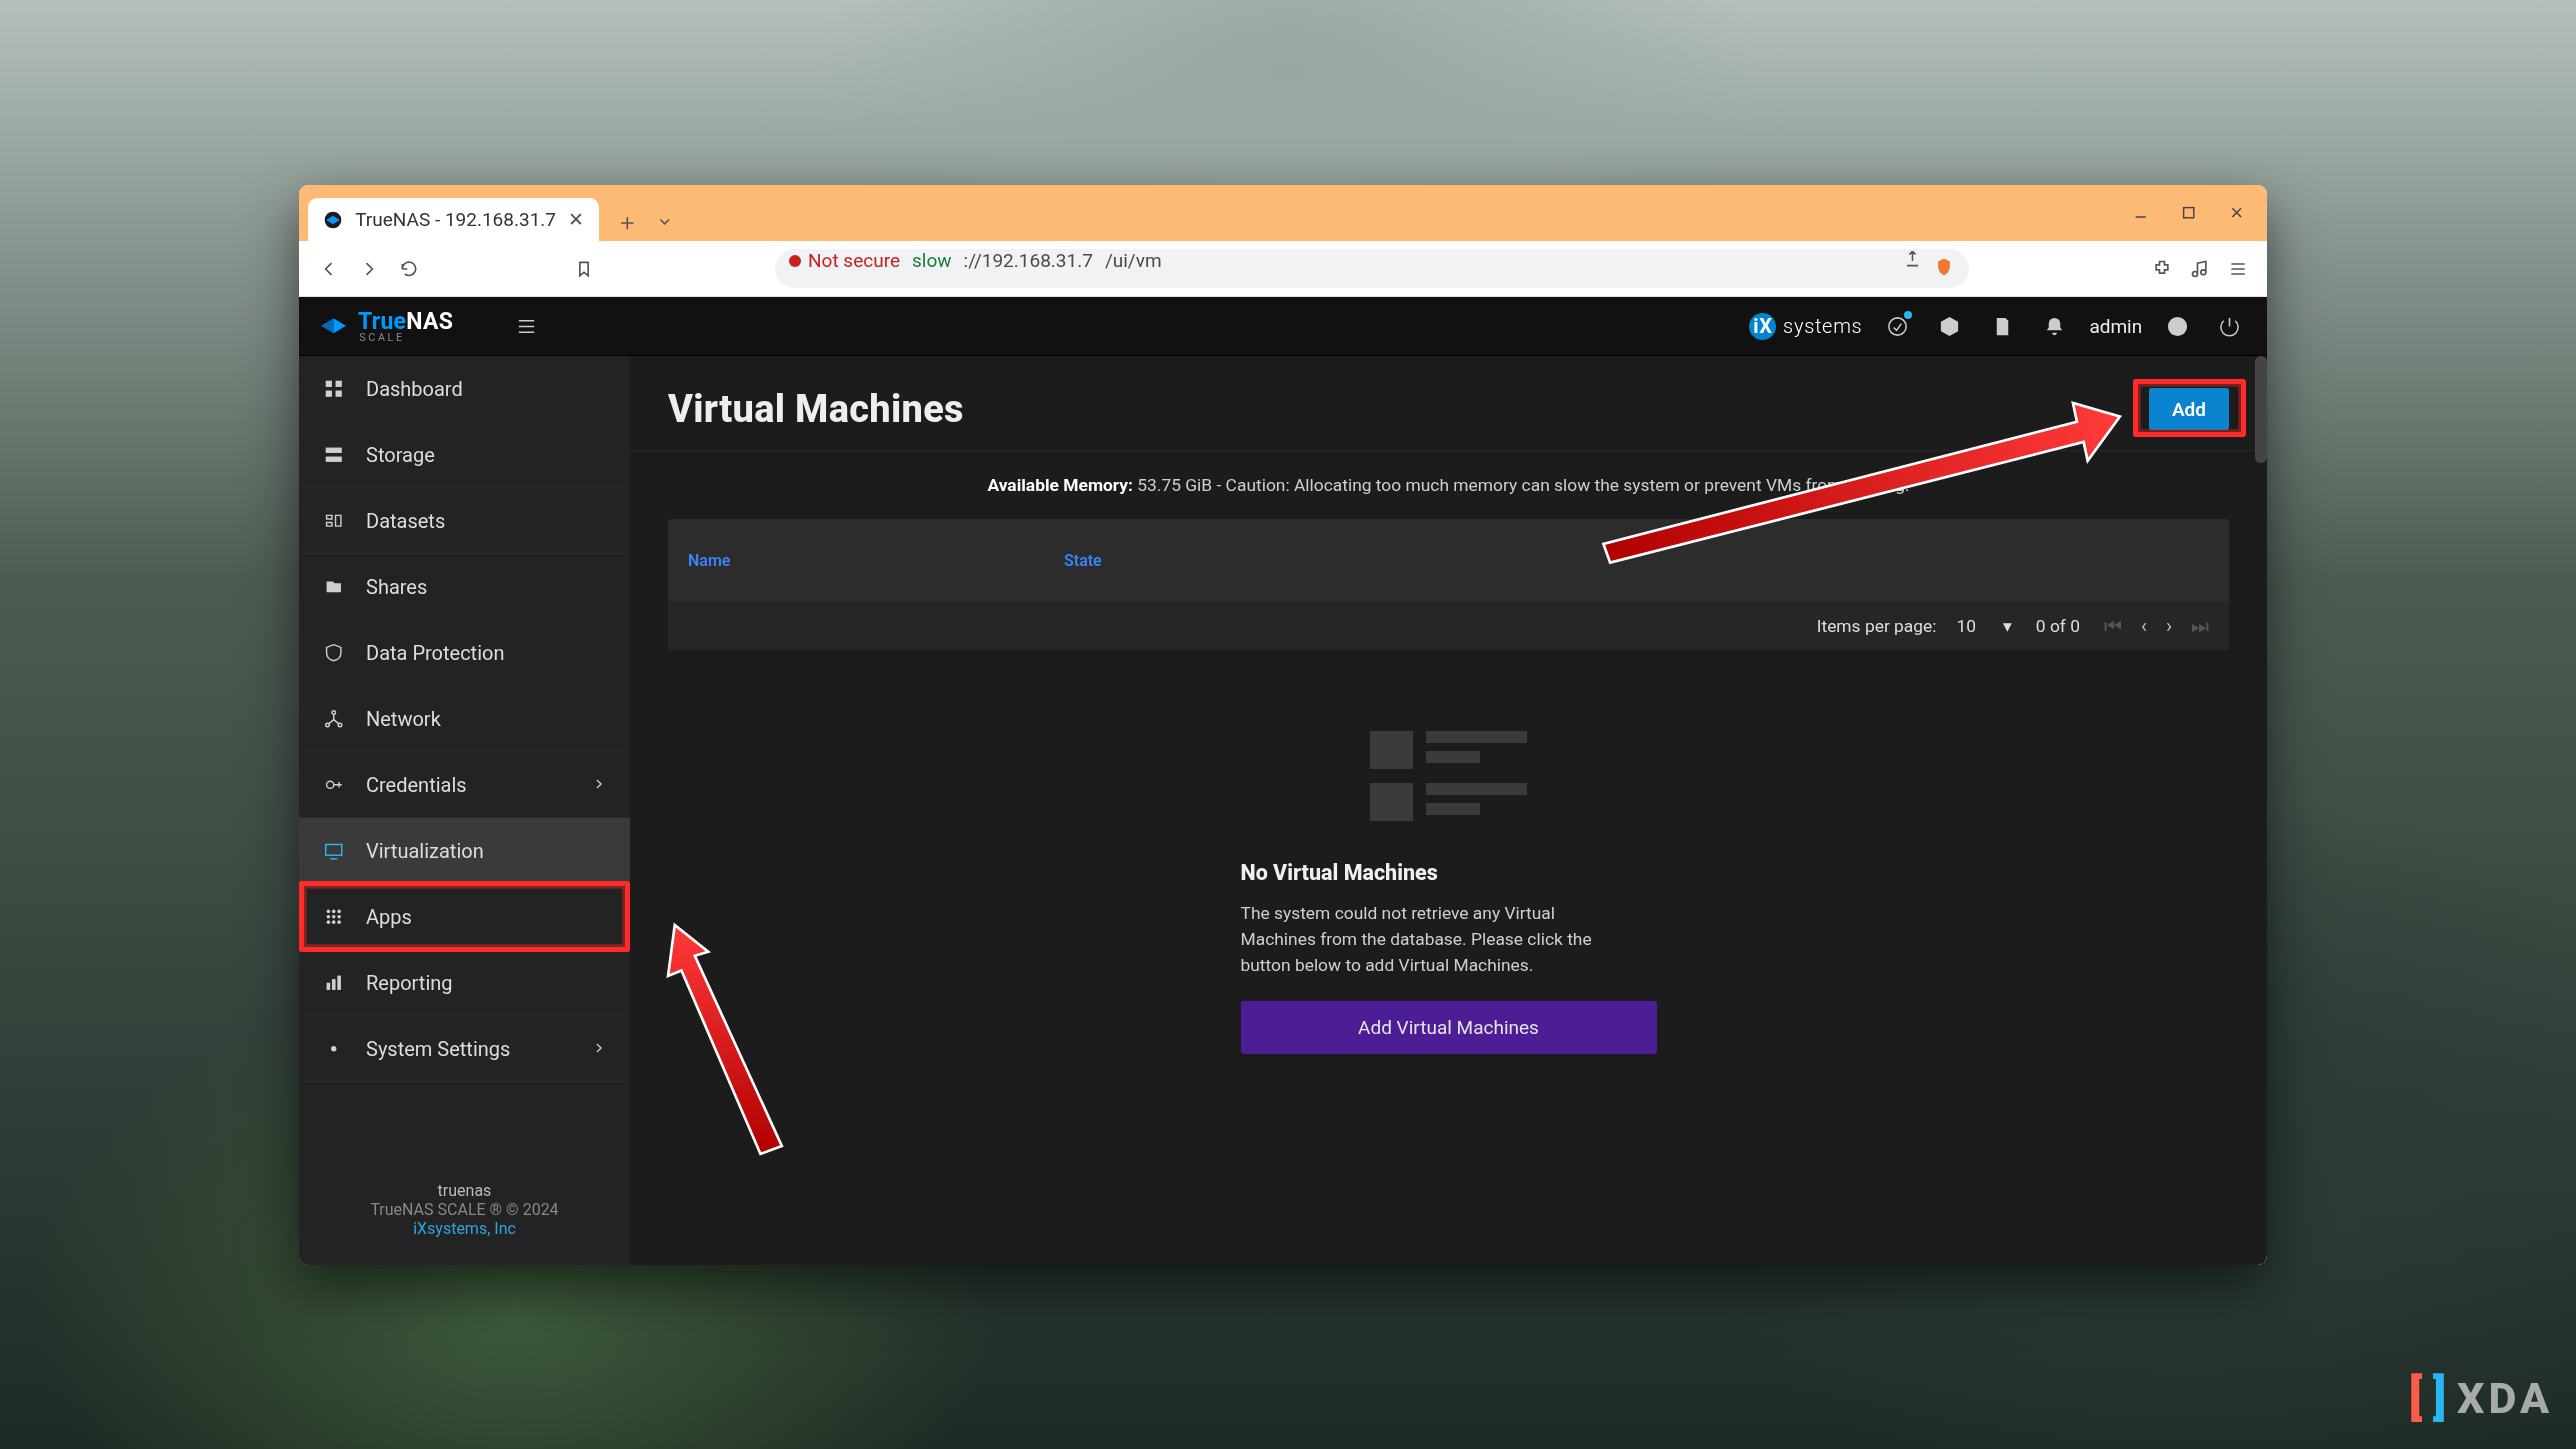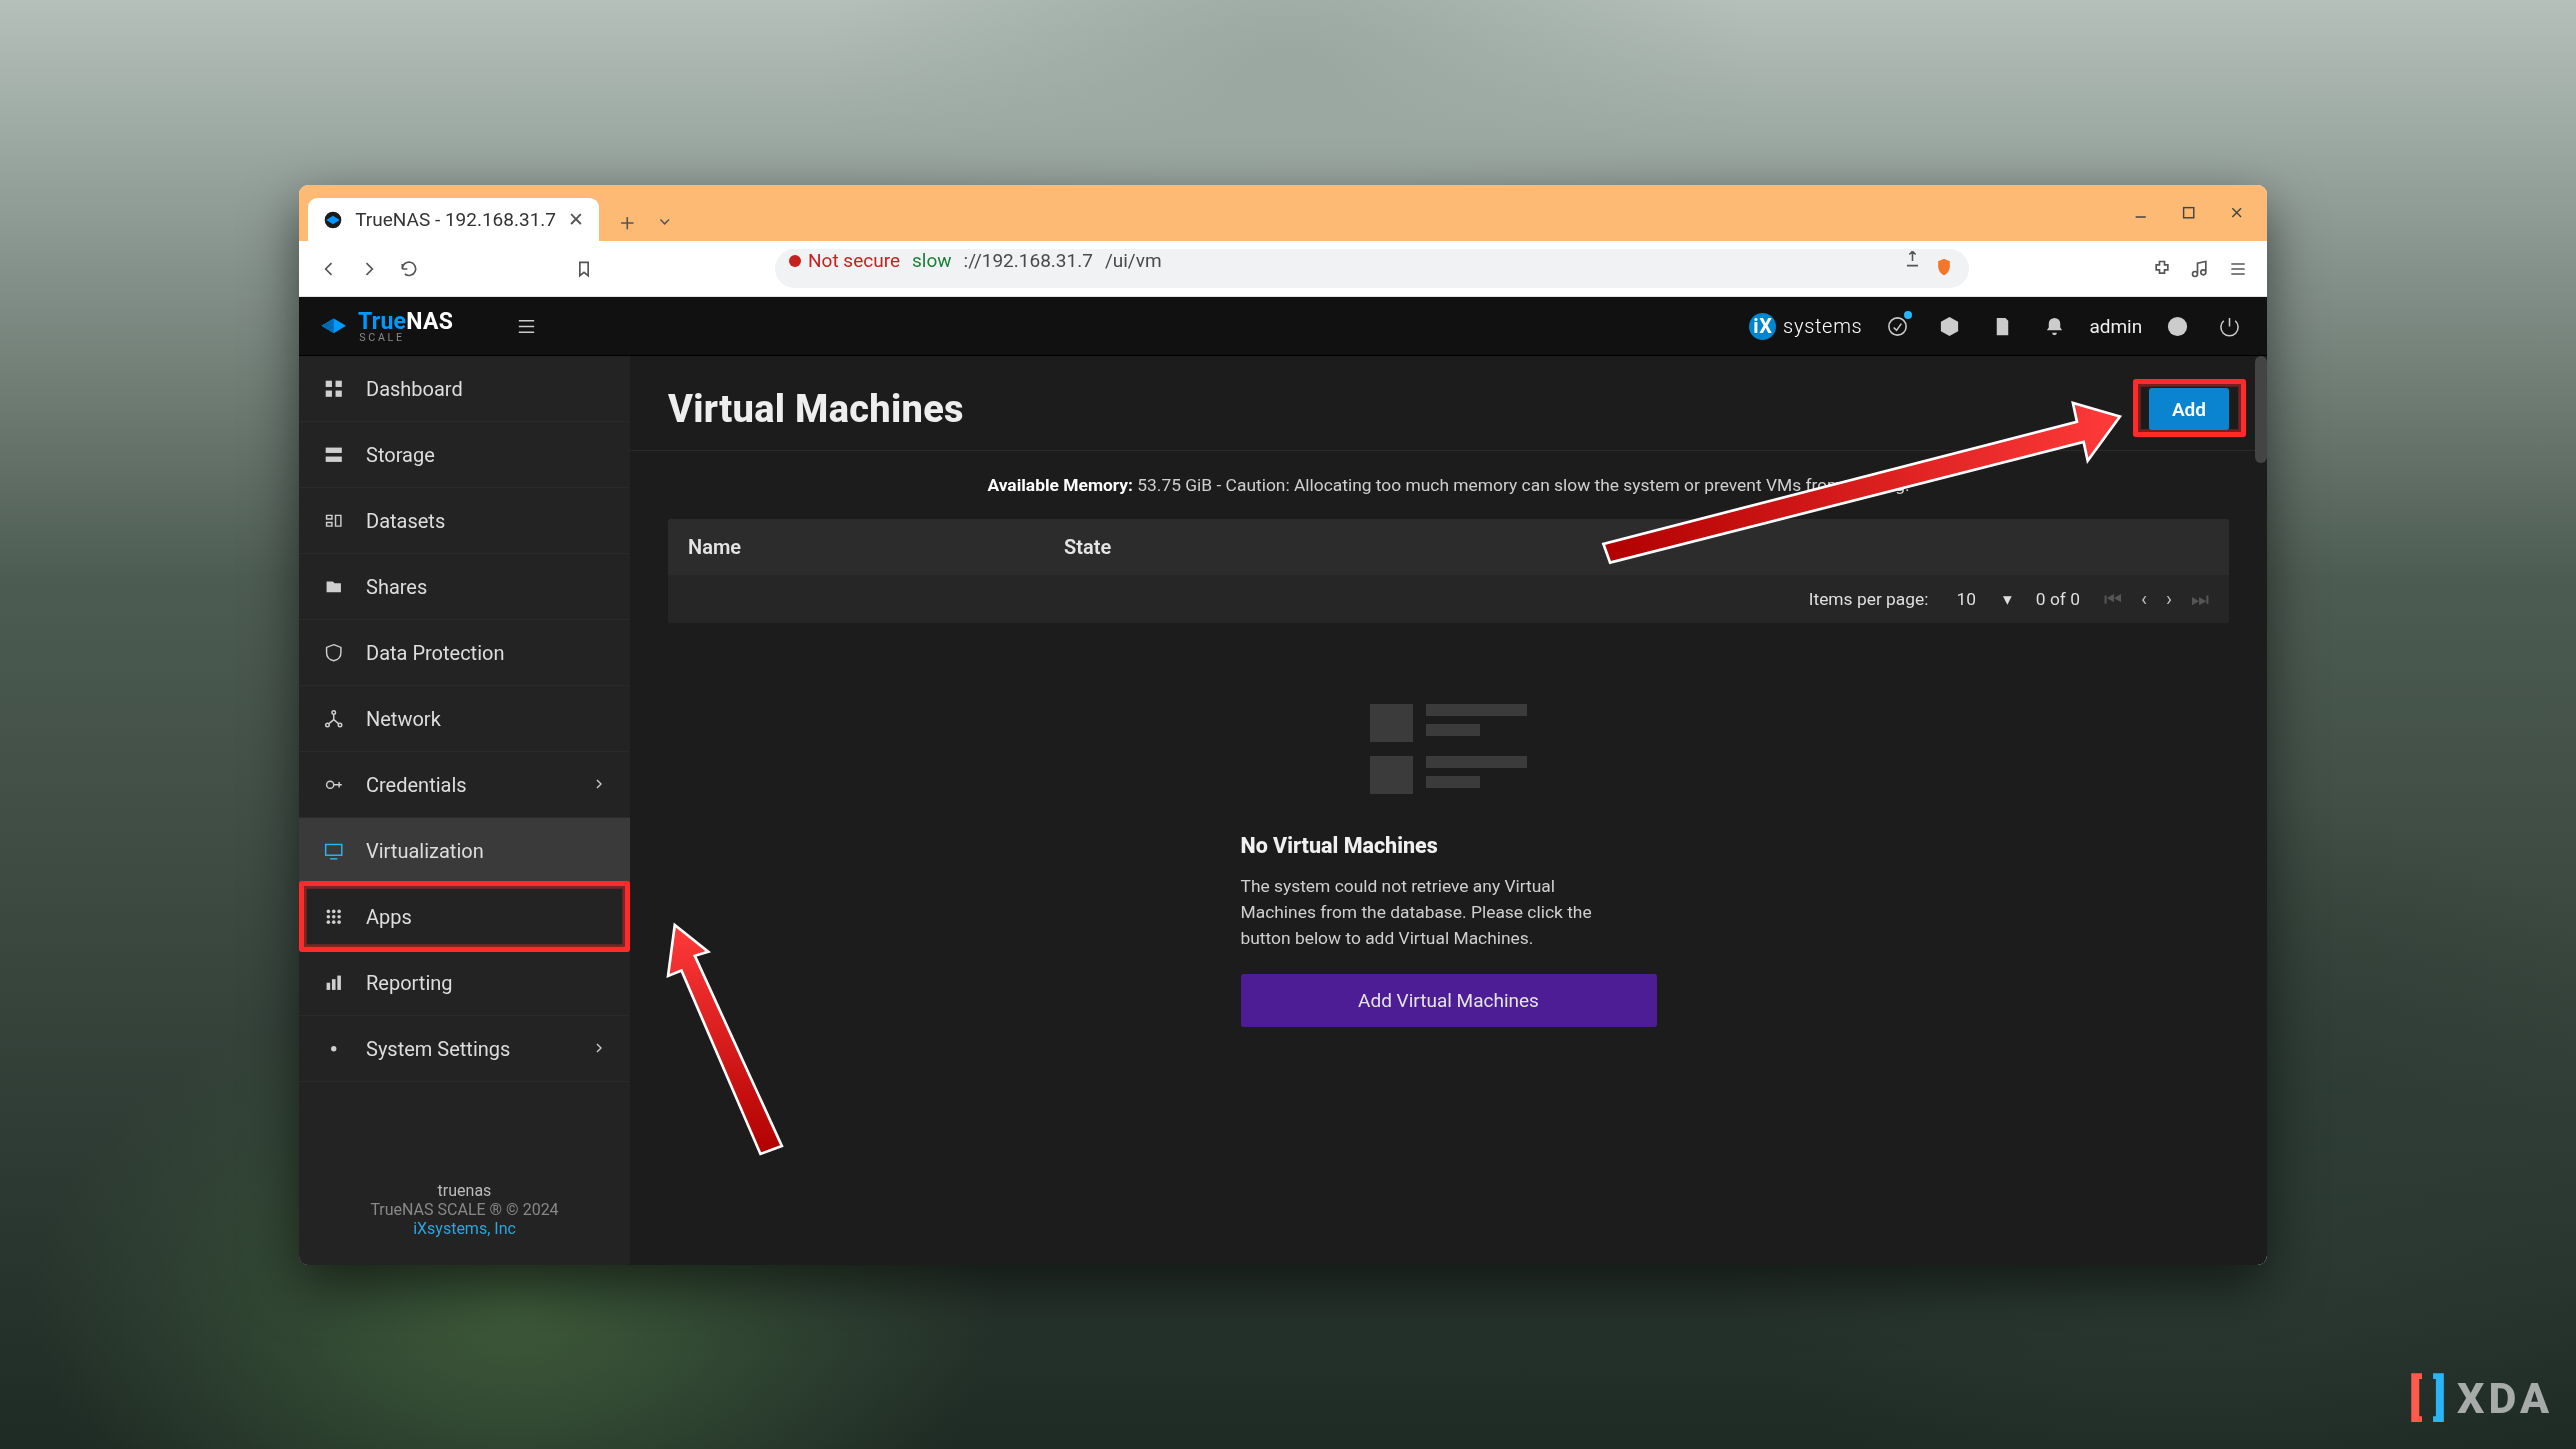--- a/index.html
+++ b/index.html
@@ -132,24 +132,24 @@
 .title-row { display:flex; align-items:center; }
 .add-btn {
   margin-left:auto; background:#0b84d0; color:#fff; font-size:19px; font-weight:600;
   padding:9.4px 23px; border-radius:2.7px; border:none; cursor:pointer;
 }
 .hr { height:0.7px;background:rgba(255,255,255,.06); margin:19px -38px 0; }
 .mem { text-align:center; color:#cfcfcf; font-size:17.4px; margin:24px 0; }
 .mem b{color:#fff;}
 
 .table { background:#272727; border-radius:2.7px; overflow:hidden; }
-.thead { display:flex; padding:16px 20px; background:#2c2c2c; color:#e5e5e5; font-size:20px; font-weight:600; }
+.thead { display:flex; padding:32px 20px; background:#2c2c2c; color:#3b82f6; font-size:16px; font-weight:600; }
 .thead .c1{flex:0 0 376px;} .thead .c2{flex:0 0 376px;} .thead .c3{flex:1;}
 .pager { display:flex; align-items:center; justify-content:flex-end; gap:24px; padding:12px 20px; color:#dfdfdf; font-size:17.4px; background:#262626; }
-.pager .pp{display:flex;align-items:center;gap:28px;}
+.pager .pp{display:flex;align-items:center;gap:20px;}
 .pager .sel{display:flex;align-items:center;gap:27px;}
 .pager .pg-icons{display:flex;gap:19px;color:#bbb;}
 .pager .pg-icons span{font-size:20px;}
 .pager .pg-icons .dis{color:#555;}
 
 .empty { display:flex; flex-direction:column; align-items:center; margin-top:81px; color:#cfcfcf; }
 .skel { display:flex; gap:13.4px; margin-bottom:14.8px; }
 .skel .sq{width:43px;height:38px;background:#3b3b3b;}
 .skel .lines{display:flex;flex-direction:column;gap:8px;}
 .skel .ln{height:12px;background:#3b3b3b;}

